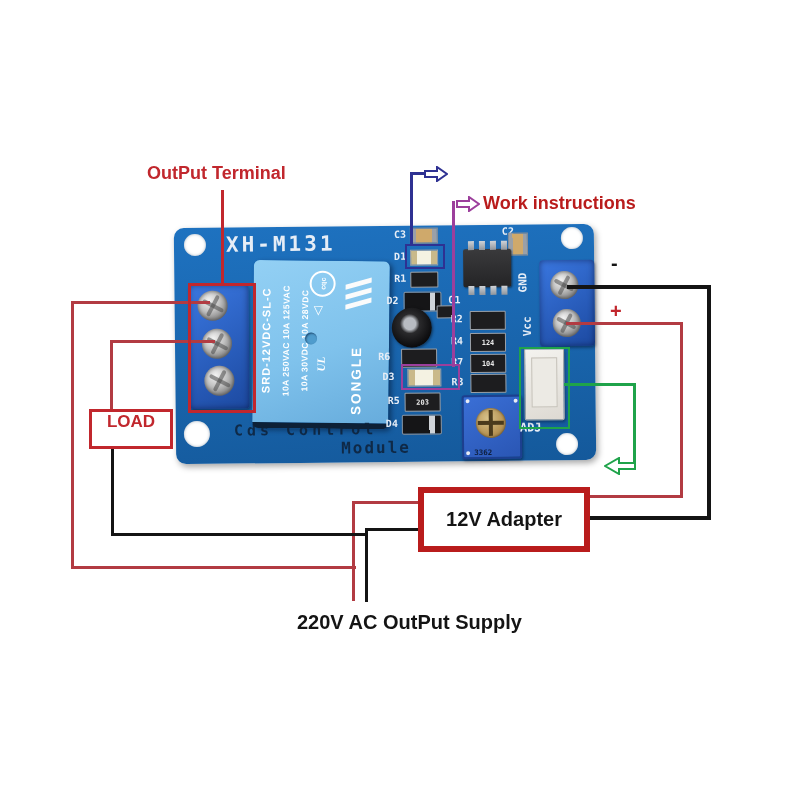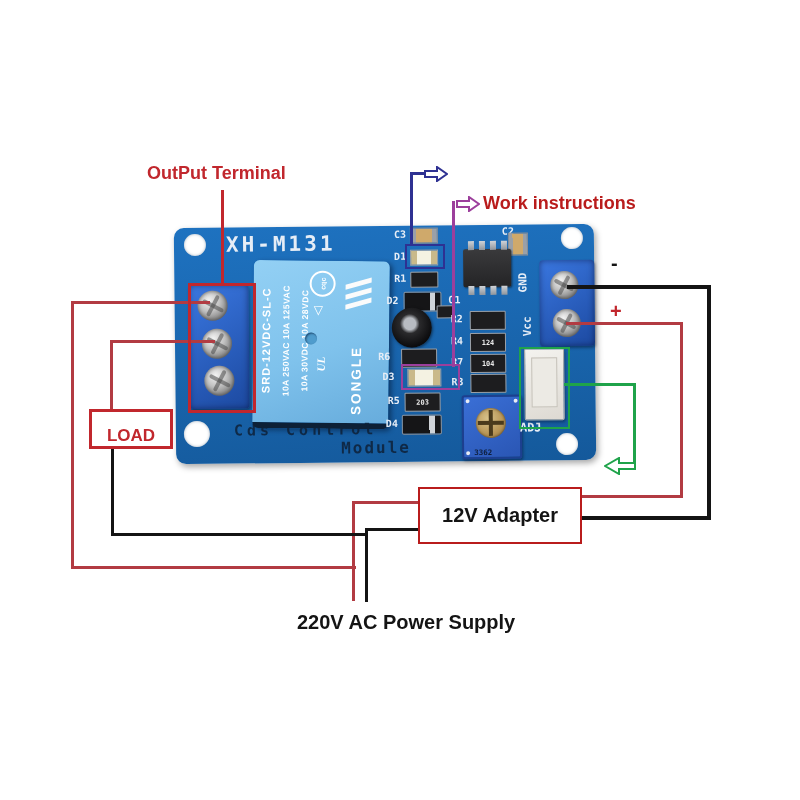--- a/index.html
+++ b/index.html
@@ -210,24 +210,24 @@
   <div class="wire" style="left:564px;top:383px;width:72px;height:3px;background:#1fa34a"></div>
   <div class="wire" style="left:633px;top:383px;width:3px;height:82px;background:#1fa34a"></div>
   <svg class="arrow-svg" style="left:604px;top:457px" width="32" height="18">
     <polygon points="31,6 15,6 15,1 1,9 15,17 15,12 31,12" fill="#fff" stroke="#1fa34a" stroke-width="2"></polygon>
   </svg>
 
   <div class="ann" style="left:611px;top:252px;font-size:20px;color:#141414">-</div>
   <div class="ann" style="left:610px;top:300px;font-size:20px;color:#c1272d">+</div>
 
   <div style="position:absolute;left:89px;top:409px;width:78px;height:34px;border:3px solid #c1272d;background:#fff;
-              display:flex;align-items:flex-end;justify-content:center;z-index:4">
+              display:flex;align-items:flex-start;justify-content:center;z-index:4">
     <span class="ann" style="position:static;font-size:17px;color:#c1272d">LOAD</span>
   </div>
 
-  <div style="position:absolute;left:418px;top:487px;width:160px;height:53px;border:2px solid #b91c1c;background:#fff;
+  <div style="position:absolute;left:418px;top:487px;width:160px;height:53px;border:6px solid #b91c1c;background:#fff;
               display:flex;align-items:center;justify-content:center;z-index:4">
     <span class="ann" style="position:static;font-size:20px;color:#141414">12V Adapter</span>
   </div>
 
-  <div class="ann" style="left:297px;top:611px;font-size:20px;color:#141414">220V AC Power Supply</div>
+  <div class="ann" style="left:297px;top:611px;font-size:20px;color:#141414">220V AC OutPut Supply</div>
 
 </div>
 
 </body></html>

